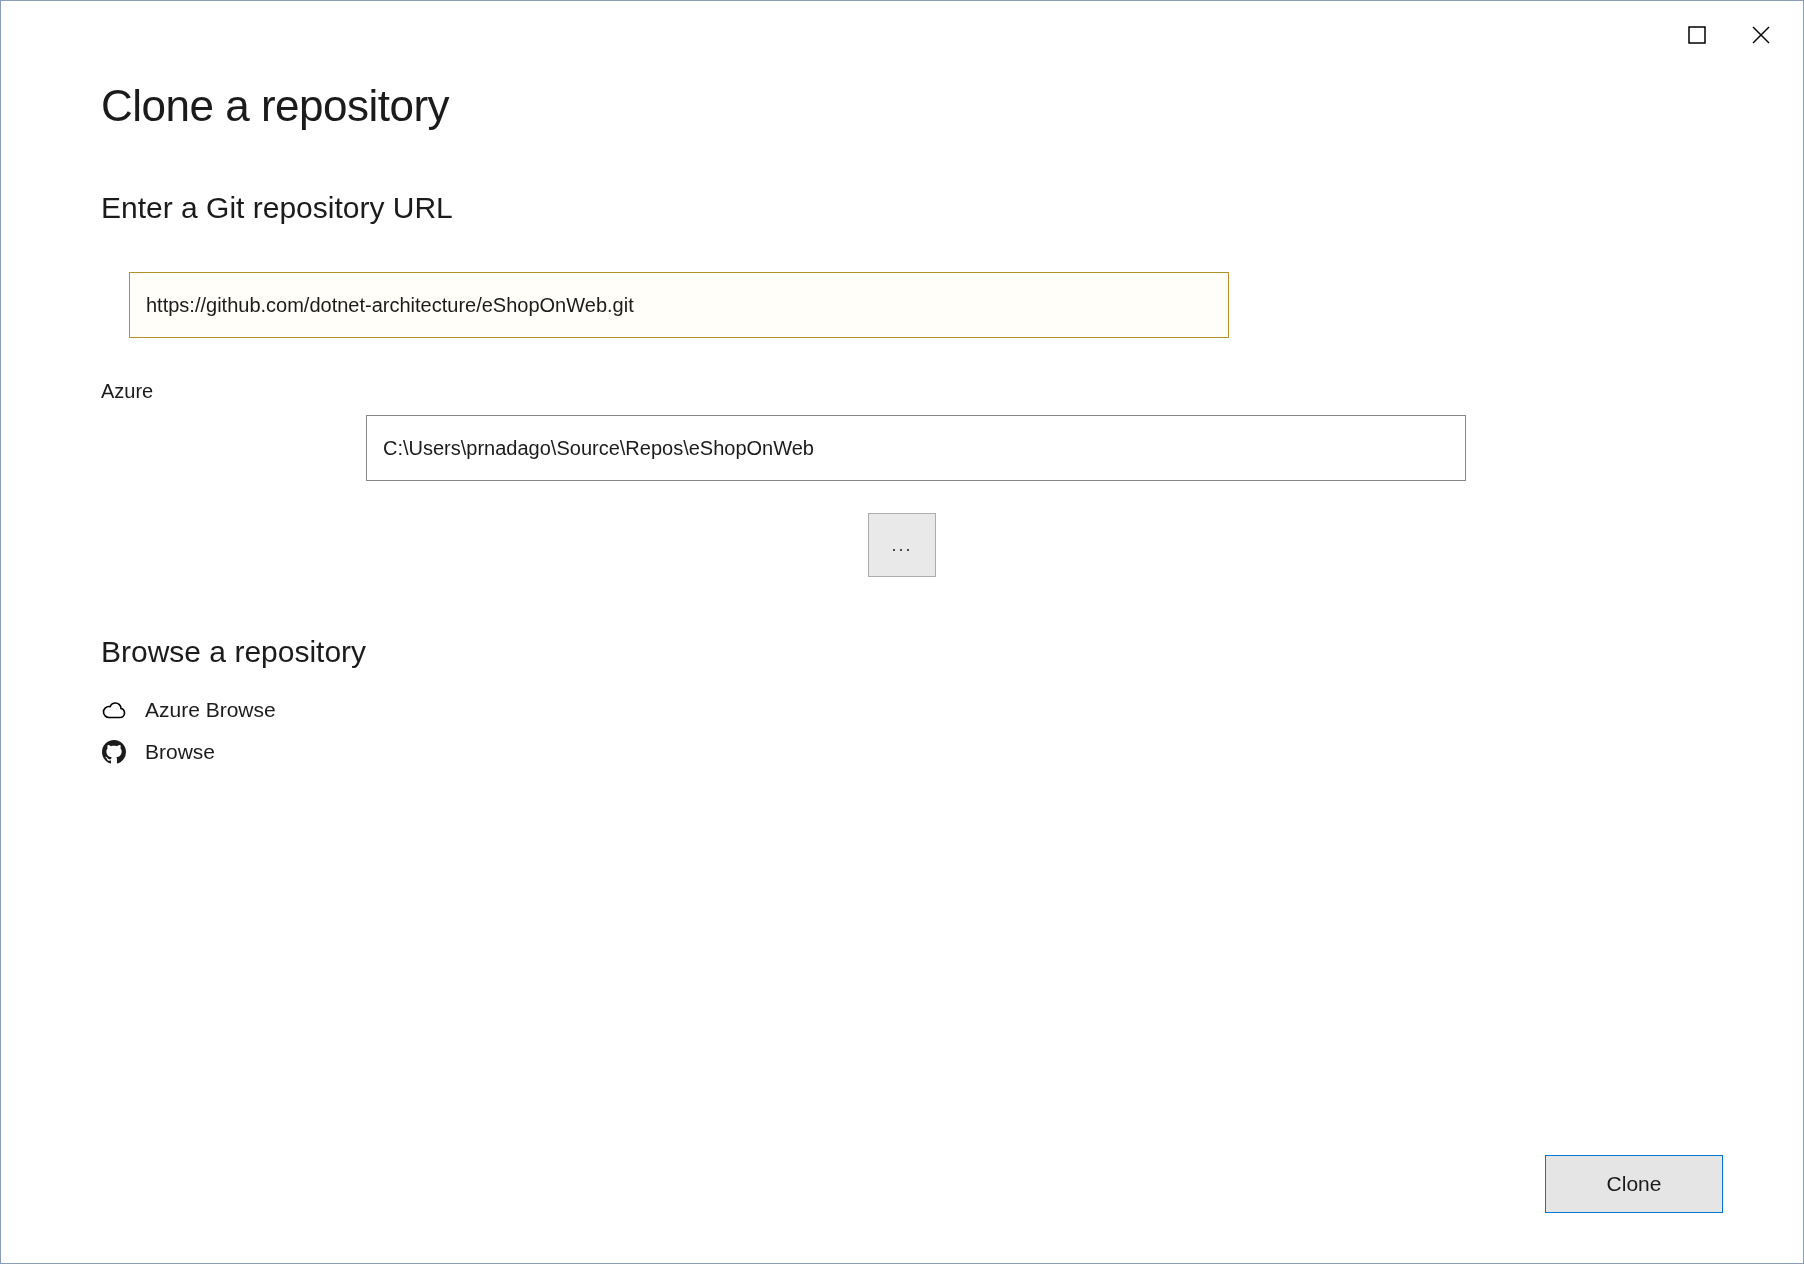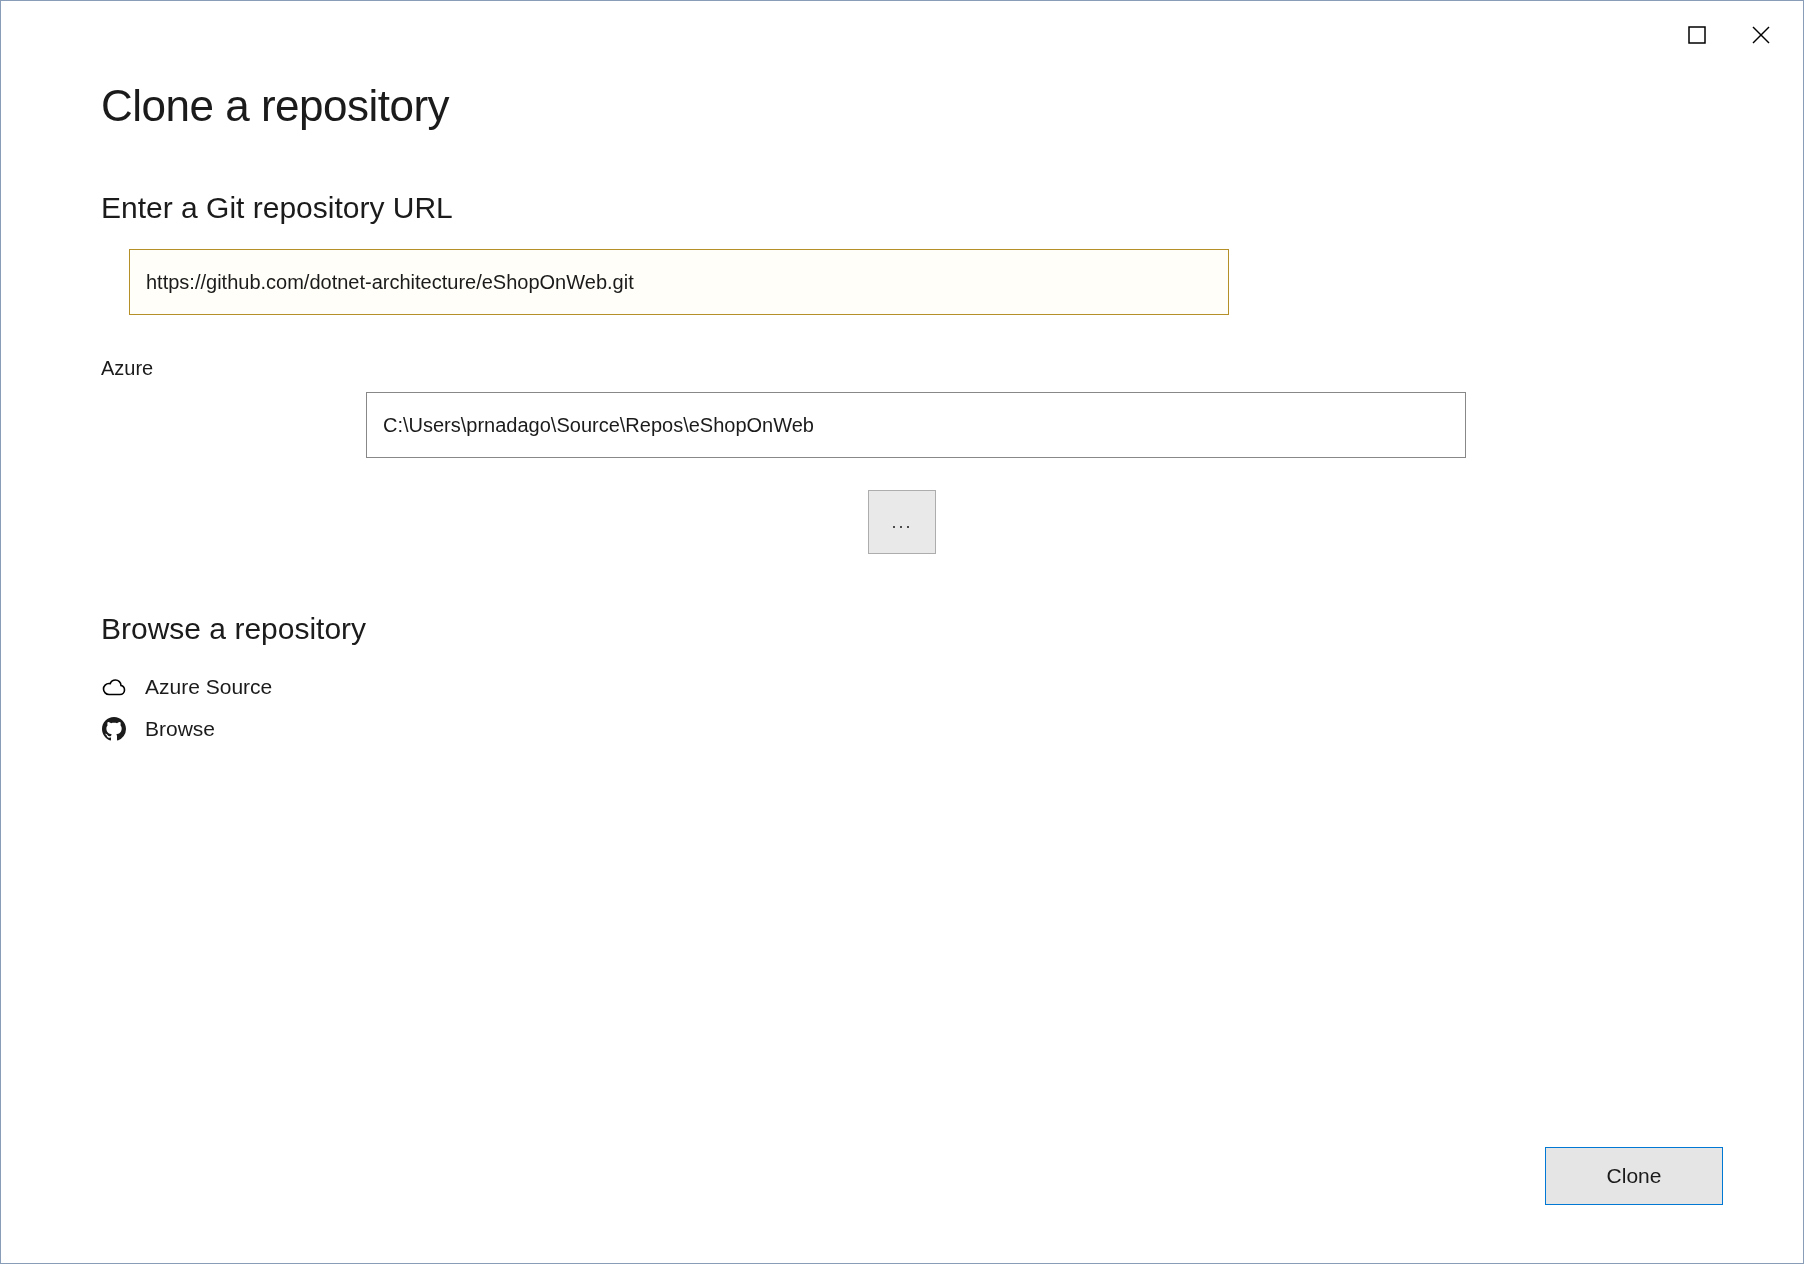--- a/index.html
+++ b/index.html
@@ -45,21 +45,21 @@
       font-size: 44px;
       font-weight: 400;
       color: #1b1b1b;
       margin-bottom: 60px;
       letter-spacing: -0.5px;
     }
     h2 {
       font-size: 30px;
       font-weight: 400;
       color: #1b1b1b;
-      margin-bottom: 24px;
+      margin-bottom: 47px;
     }
     .field-label {
       font-size: 20px;
       color: #1b1b1b;
       margin-bottom: 12px;
       font-weight: 400;
     }
     .text-input {
       width: 1100px;
       height: 66px;
@@ -116,21 +116,21 @@
     .browse-item-icon {
       width: 26px;
       height: 26px;
       display: flex;
       align-items: center;
       justify-content: center;
       flex-shrink: 0;
     }
     .footer {
       position: absolute;
-      bottom: 58px;
+      bottom: 50px;
       right: 80px;
     }
     .clone-btn {
       width: 178px;
       height: 58px;
       border: 1px solid #0078d4;
       background: #e5e5e5;
       font-size: 21px;
       color: #1b1b1b;
       cursor: pointer;
@@ -174,21 +174,21 @@
 
   <div class="section-browse">
     <h2>Browse a repository</h2>
 
     <div class="browse-item">
       <span class="browse-item-icon">
         <svg width="26" height="20" viewBox="0 0 26 20">
           <path d="M20 8.5 C20 5.5 17.5 3 14.5 3 C12 3 10 4.5 9.2 6.6 C8.8 6.5 8.4 6.5 8 6.5 C5 6.5 2.5 9 2.5 12 C2.5 15 5 17.5 8 17.5 L19 17.5 C21.5 17.5 23.5 15.5 23.5 13 C23.5 10.7 21.9 8.8 20 8.5 Z" fill="none" stroke="#000" stroke-width="1.6"></path>
         </svg>
       </span>
-      <span>Azure Source</span>
+      <span>Azure Browse</span>
     </div>
 
     <div class="browse-item">
       <span class="browse-item-icon">
         <svg width="24" height="24" viewBox="0 0 16 16">
           <path fill="#1b1b1b" d="M8 0C3.58 0 0 3.58 0 8c0 3.54 2.29 6.53 5.47 7.59.4.07.55-.17.55-.38 0-.19-.01-.82-.01-1.49-2.01.37-2.53-.49-2.69-.94-.09-.23-.48-.94-.82-1.13-.28-.15-.68-.52-.01-.53.63-.01 1.08.58 1.23.82.72 1.21 1.87.87 2.33.66.07-.52.28-.87.51-1.07-1.78-.2-3.64-.89-3.64-3.95 0-.87.31-1.59.82-2.15-.08-.2-.36-1.02.08-2.12 0 0 .67-.21 2.2.82.64-.18 1.32-.27 2-.27.68 0 1.36.09 2 .27 1.53-1.04 2.2-.82 2.2-.82.44 1.1.16 1.92.08 2.12.51.56.82 1.27.82 2.15 0 3.07-1.87 3.75-3.65 3.95.29.25.54.73.54 1.48 0 1.07-.01 1.93-.01 2.2 0 .21.15.46.55.38A8.013 8.013 0 0016 8c0-4.42-3.58-8-8-8z"></path>
         </svg>
       </span>
       <span>Browse</span>
     </div>

